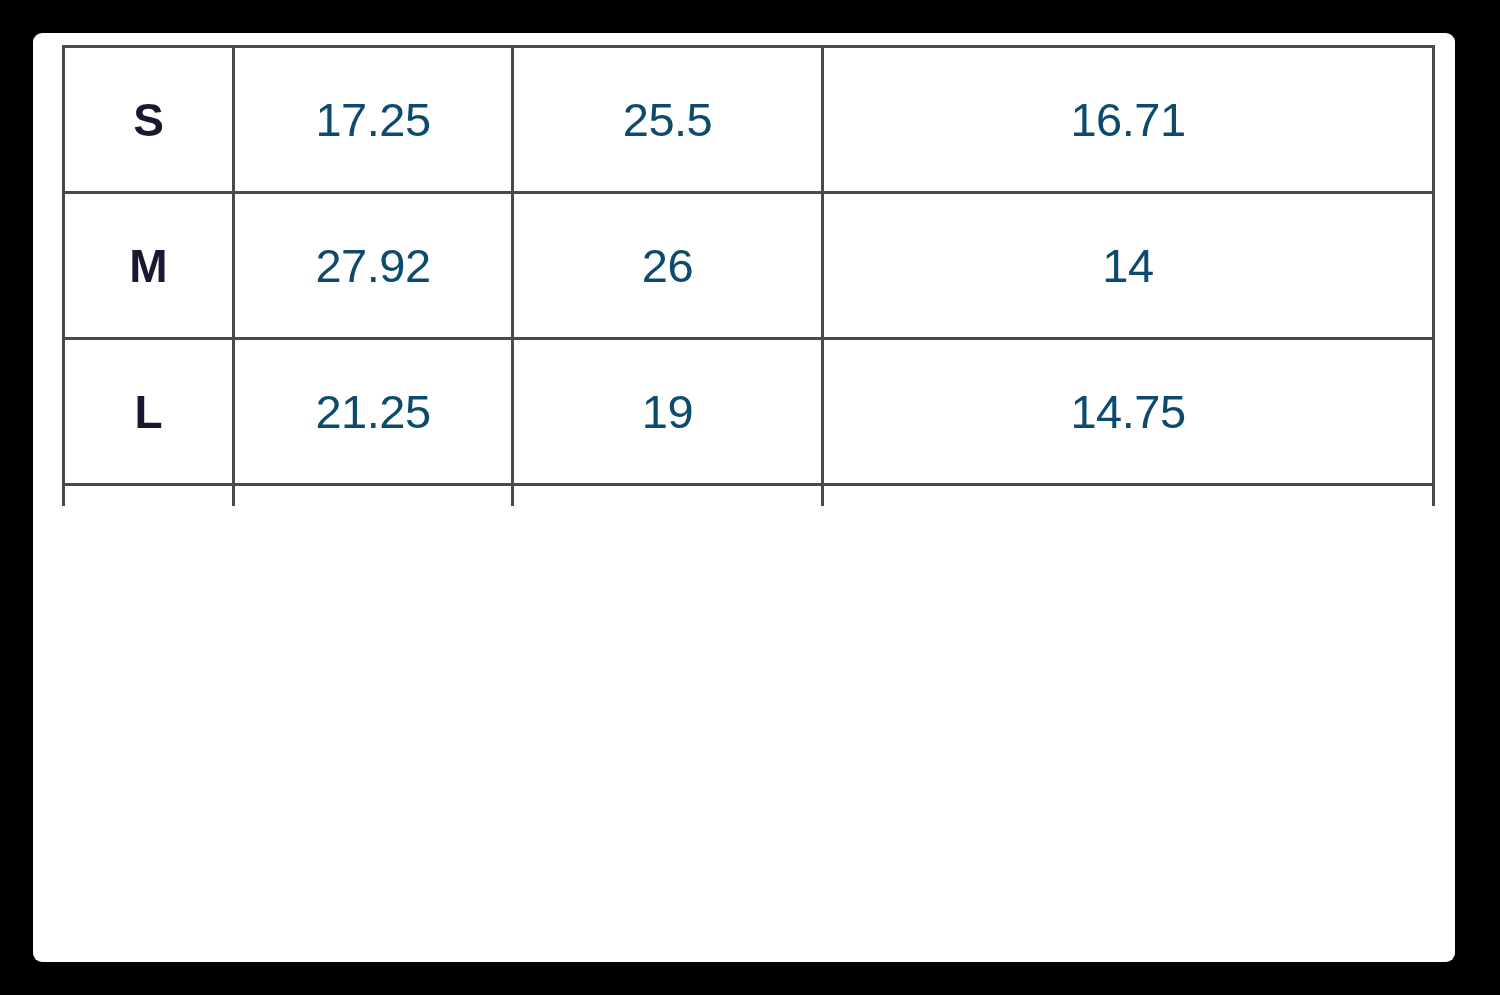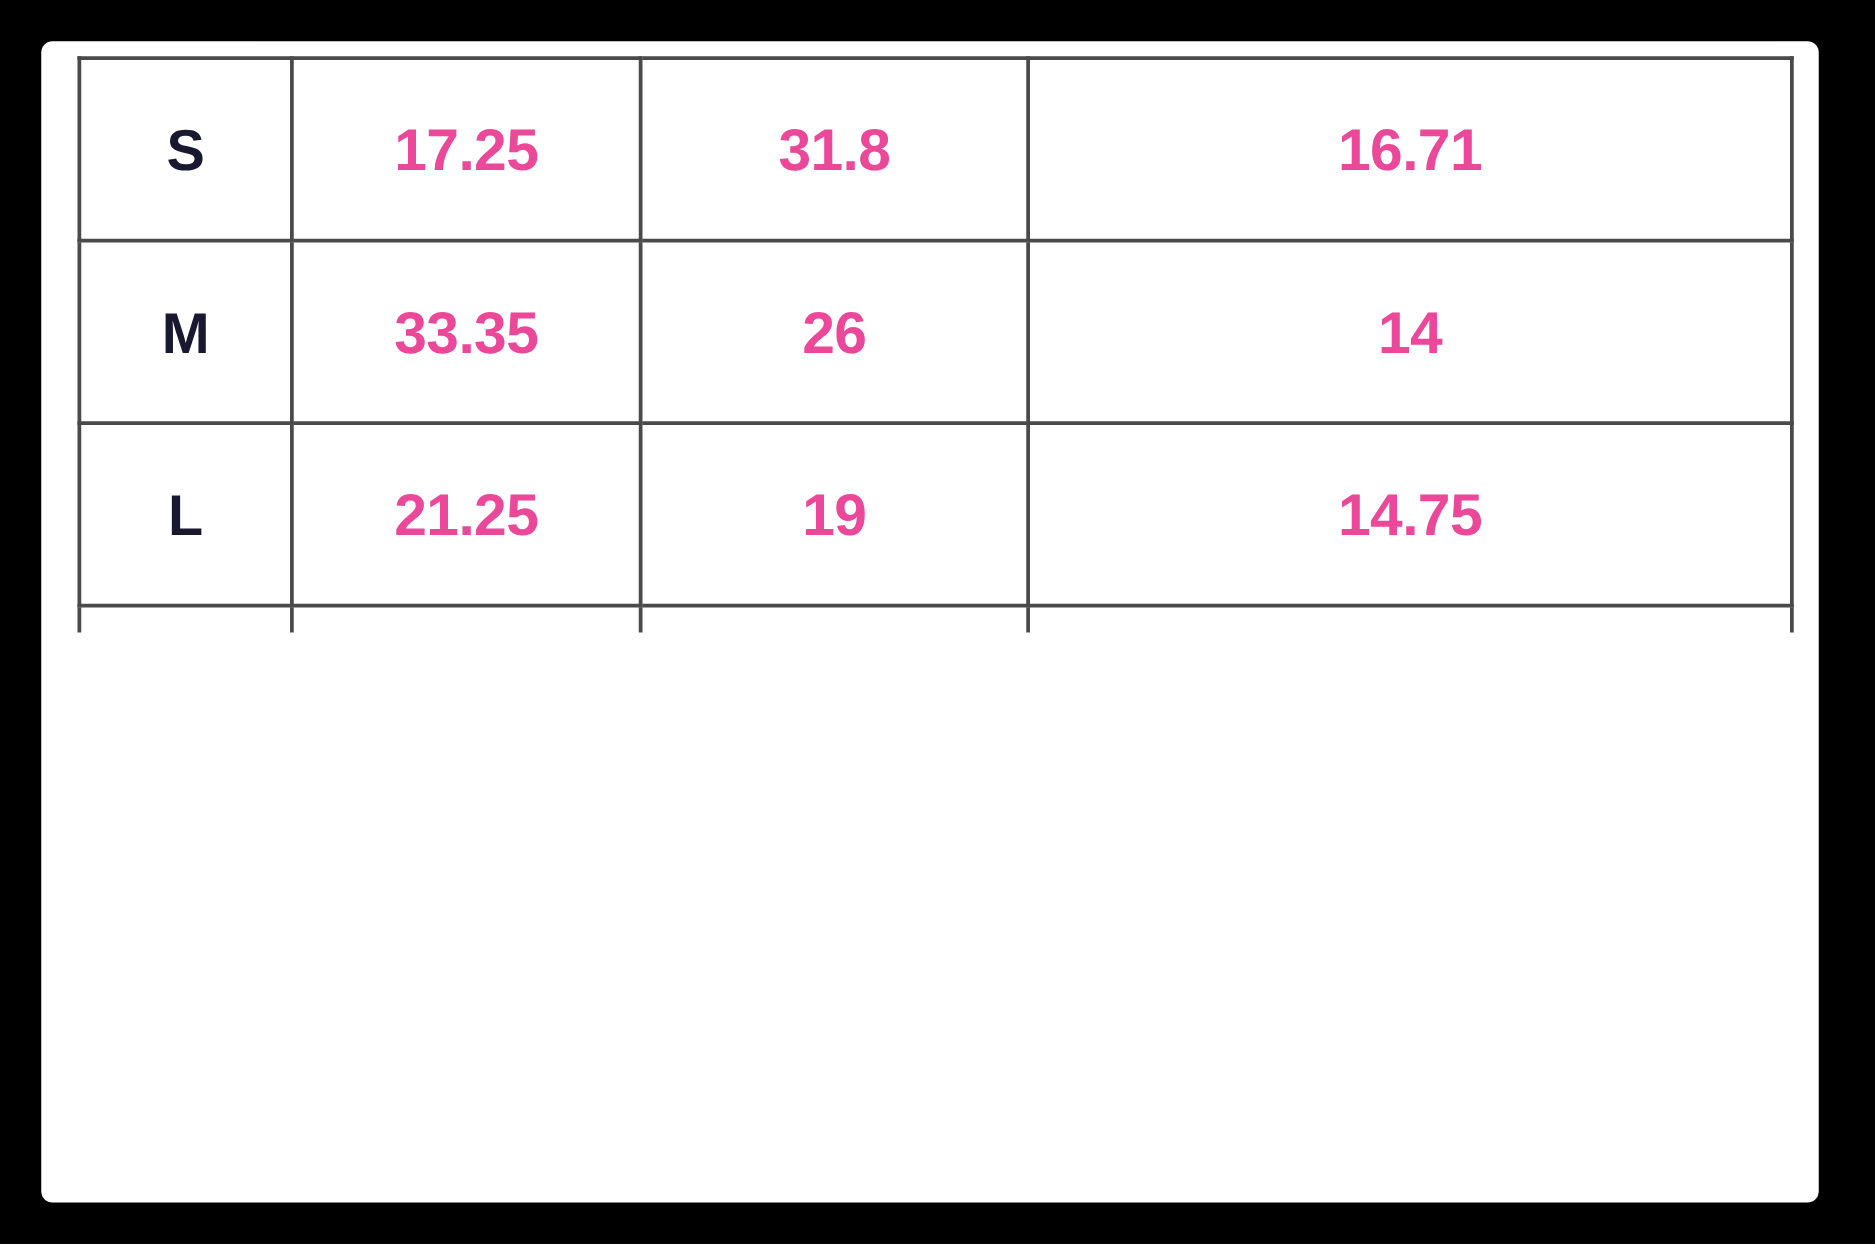--- a/index.html
+++ b/index.html
@@ -43,23 +43,23 @@
     table-layout: fixed;
   }
 
   .size-table td {
     border: 3px solid #4a4a4a;
     background: #ffffff;
     height: 143px;
     padding: 0;
     text-align: center;
     vertical-align: middle;
-    color: #ec4899;
+    color: #0c4a6e;
     font-size: 47px;
-    font-weight: 700;
+    font-weight: 400;
     font-stretch: condensed;
     letter-spacing: -0.5px;
     line-height: 1;
     white-space: nowrap;
   }
 
   .size-table td.size-label {
     font-weight: 700;
     font-size: 46px;
     letter-spacing: 0px;
@@ -91,27 +91,27 @@
         <col class="c1">
         <col class="c2">
         <col class="c3">
         <col class="c4">
       </colgroup>
       <tbody>
 
         <tr>
           <td class="size-label">S</td>
           <td>17.25</td>
-          <td>31.8</td>
+          <td>25.5</td>
           <td>16.71</td>
         </tr>
 
         <tr>
           <td class="size-label">M</td>
-          <td>33.35</td>
+          <td>27.92</td>
           <td>26</td>
           <td>14</td>
         </tr>
 
         <tr>
           <td class="size-label">L</td>
           <td>21.25</td>
           <td>19</td>
           <td>14.75</td>
         </tr>

